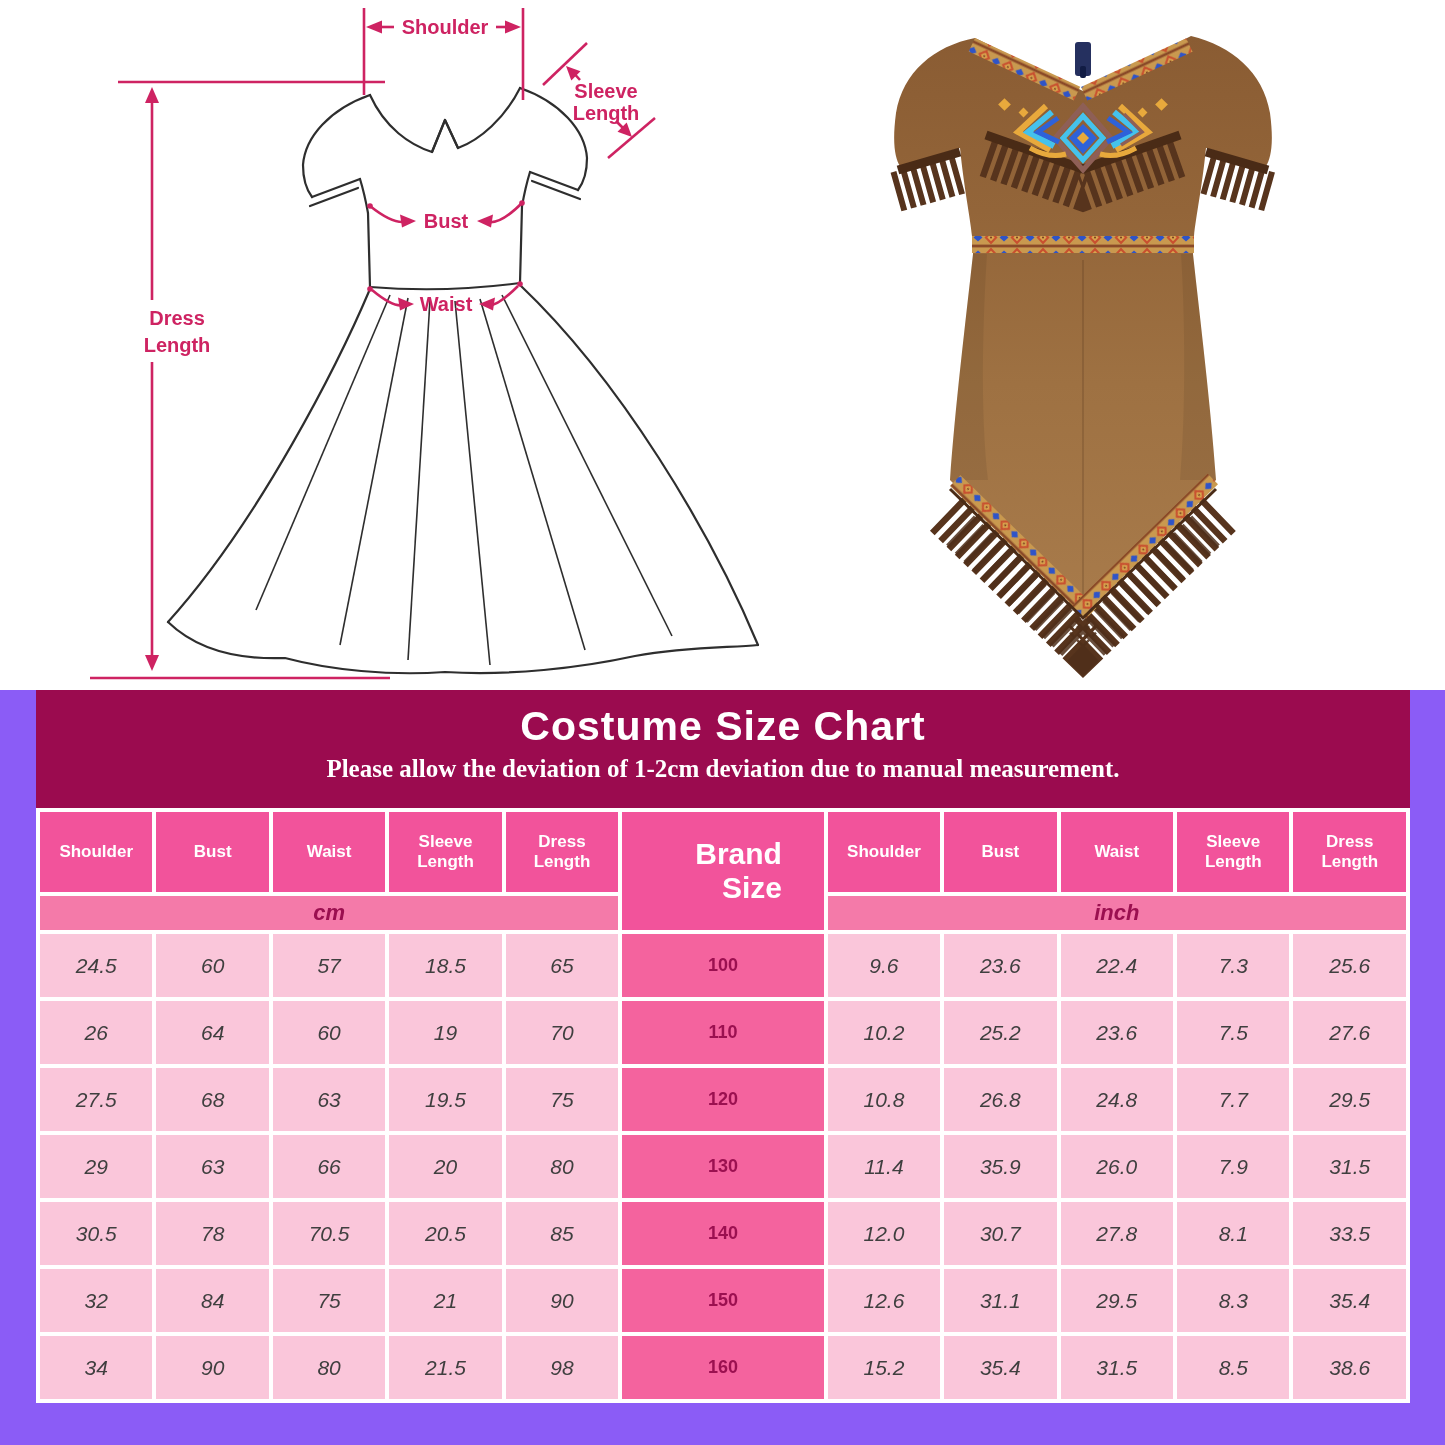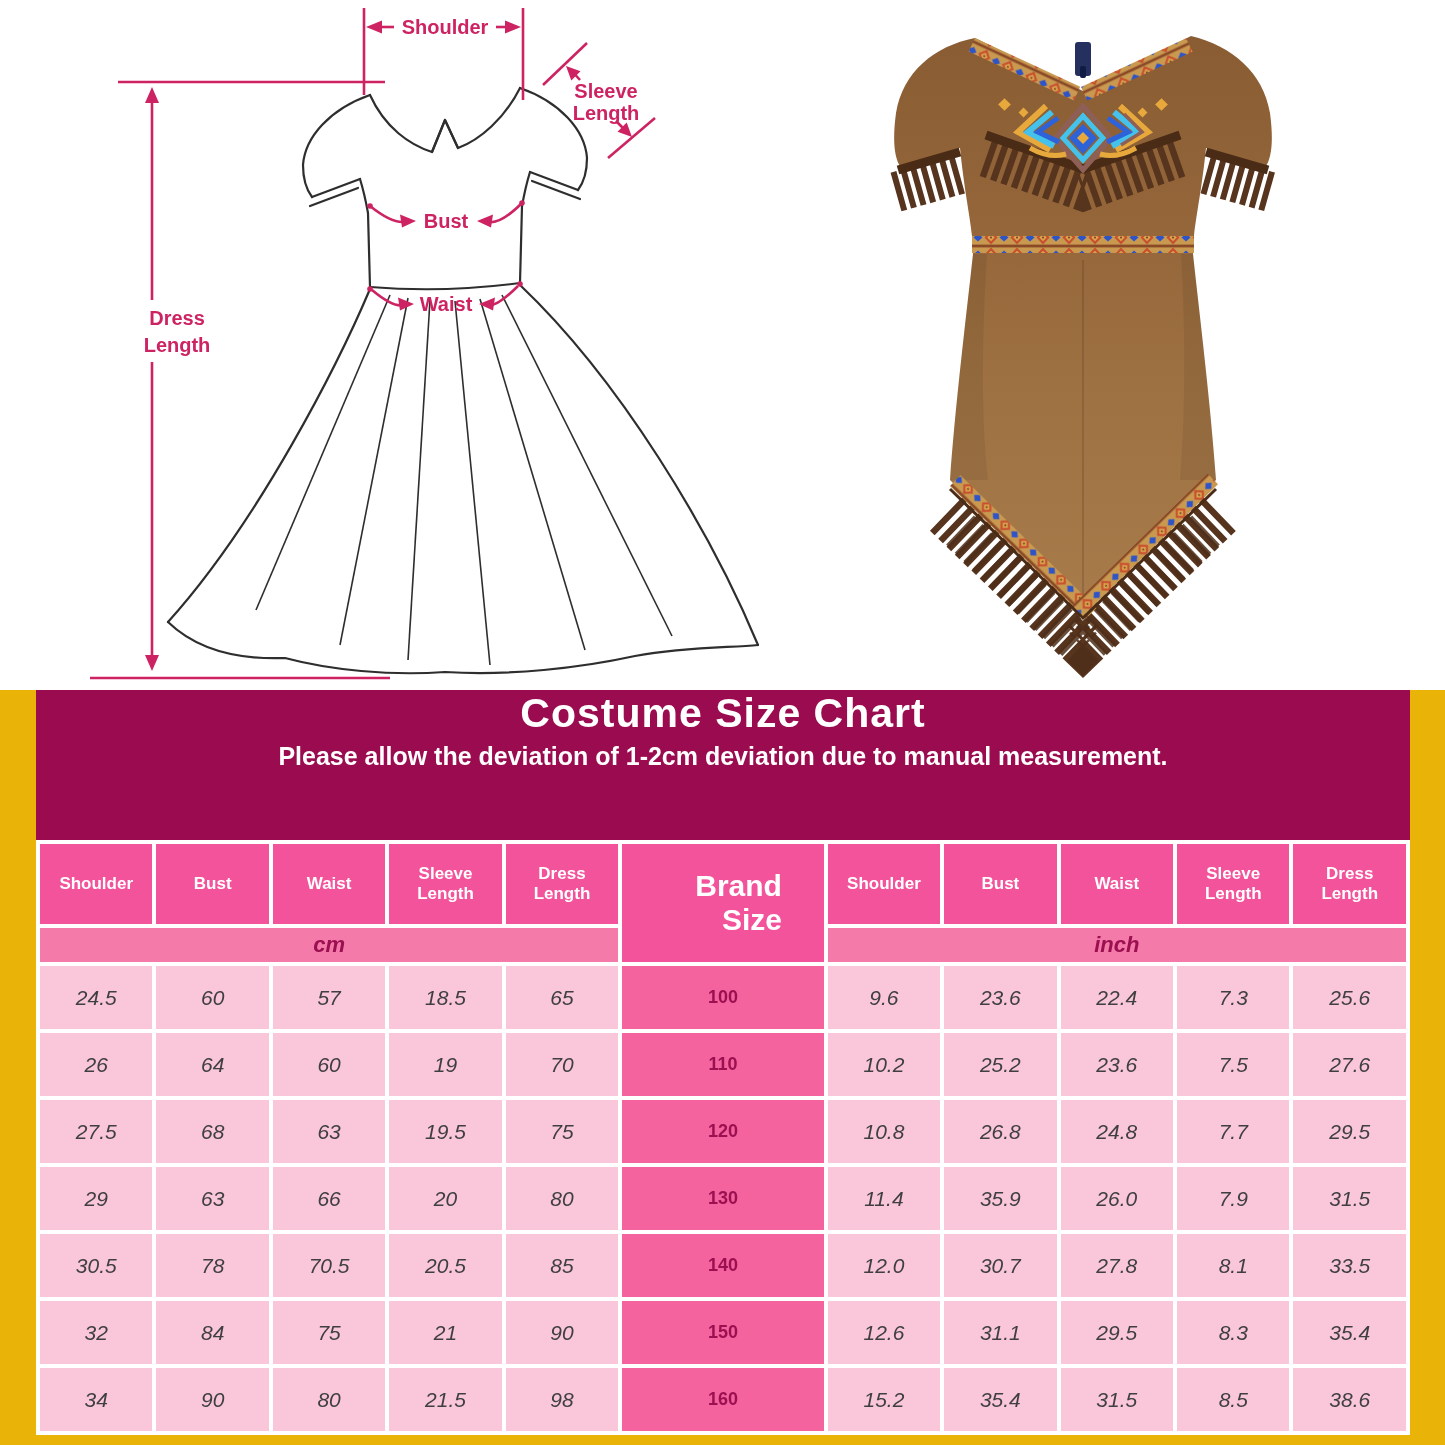--- a/index.html
+++ b/index.html
@@ -1,25 +1,25 @@
 <!DOCTYPE html>
 <html><head>
 <meta charset="utf-8">
 <style>
   html,body{margin:0;padding:0;background:#ffffff;}
-  .page{width:1445px;height:1445px;position:relative;background:#eab308;
+  .page{width:1445px;height:1445px;position:relative;background:#8b5cf6;
         font-family:"Liberation Sans", sans-serif;overflow:hidden;}
   .top{position:absolute;left:0;top:0;width:1445px;height:690px;background:#fff;}
   #sketch-svg{position:absolute;left:60px;top:0;}
   #costume-svg{position:absolute;left:880px;top:8px;}
 
   .chart-wrap{position:absolute;left:36px;top:690px;width:1374px;}
-  .title-bar{background:#9B0B4F;color:#fff;text-align:center;height:150px;box-sizing:border-box;}
+  .title-bar{background:#9B0B4F;color:#fff;text-align:center;height:118px;box-sizing:border-box;padding-top:13px;}
   .title-bar h1{margin:0;font-size:41px;font-weight:bold;letter-spacing:1px;}
-  .title-bar p{margin:5px 0 0 0;font-size:25px;font-weight:bold;}
+  .title-bar p{margin:5px 0 0 0;font-size:25px;font-weight:bold;font-family:Liberation Serif, serif;}
 
   table.size-table{width:100%;border-collapse:collapse;table-layout:fixed;}
   table.size-table col.c-meas{width:8.5%;}
   table.size-table col.c-brand{width:15%;}
   table.size-table th,table.size-table td{border:4px solid #ffffff;text-align:center;vertical-align:middle;padding:0;}
   th.meas{background:#F2539B;color:#ffffff;font-size:17px;font-weight:bold;height:80px;line-height:1.15;}
   th.meas .th-inner{display:inline-block;max-width:82px;}
   th.brand-head{background:#F2539B;color:#ffffff;font-size:30px;font-weight:bold;line-height:1.15;}
   th.brand-head .th-inner{display:inline-block;max-width:118px;text-align:right;}
   td.unit{background:#F47AA9;color:#9B1050;font-size:22px;font-weight:bold;font-style:italic;height:34px;}

